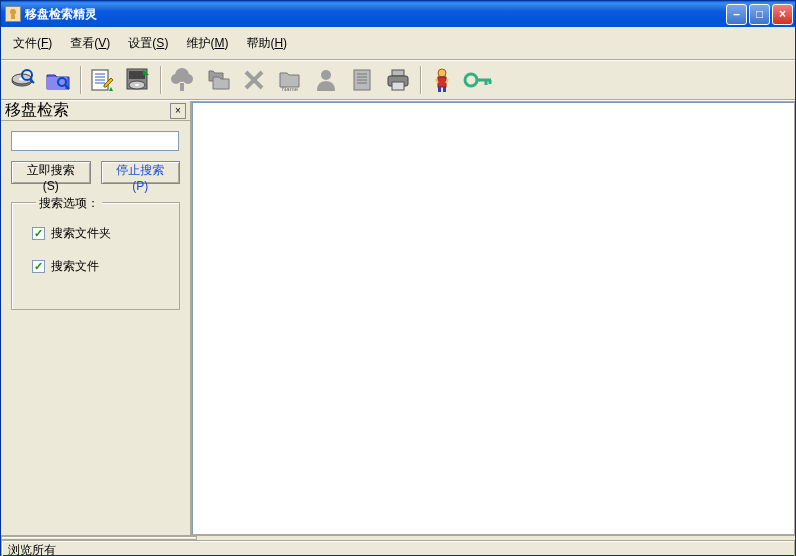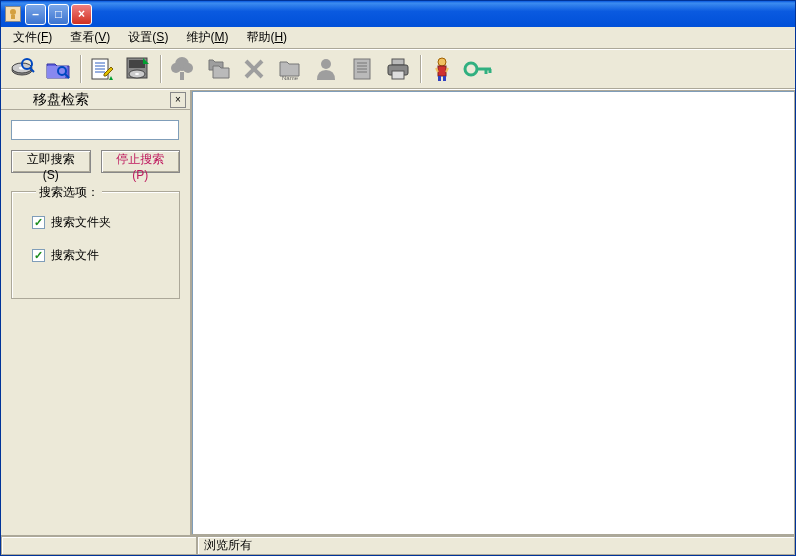--- a/index.html
+++ b/index.html
@@ -6,61 +6,62 @@
 body { font-family: "SimSun", "宋体", Arial, sans-serif; font-size: 12px; background: #fff; overflow: hidden; }
 .window { width: 796px; height: 556px; border: 1px solid #003399; background: #ece9d8; display: flex; flex-direction: column; }
 .titlebar { height: 26px; background: linear-gradient(to bottom, #0a5ae0 0%, #3c8cf0 8%, #0a5ae0 40%, #0050d8 100%); display: flex; align-items: center; padding: 0 2px 0 4px; color: #fff; font-weight: bold; }
 .titlebar .title-icon { width: 16px; height: 16px; margin-right: 4px; display: inline-flex; align-items: center; justify-content: center; font-size: 11px; background: #f5deb3; border: 1px solid #888; color: #654; }
 .titlebar .title-text { flex: 1; font-size: 12px; }
 .win-controls { display: flex; gap: 2px; }
 .win-btn { width: 21px; height: 21px; border: 1px solid #fff; border-radius: 3px; display: flex; align-items: center; justify-content: center; font-family: Arial; font-weight: bold; cursor: pointer; }
 .win-min { background: linear-gradient(to bottom, #7ba7e8, #3c74d0); color: #fff; }
 .win-max { background: linear-gradient(to bottom, #7ba7e8, #3c74d0); color: #fff; }
 .win-close { background: linear-gradient(to bottom, #f08080, #d03020); color: #fff; }
-.menubar { height: 22px; background: #ece9d8; border-bottom: 1px solid #aca899; display: flex; align-items: center; padding: 0 4px; gap: 2px; }
+.menubar { height: 33px; background: #ece9d8; border-bottom: 1px solid #aca899; display: flex; align-items: center; padding: 0 4px; gap: 2px; }
 .menu-item { padding: 2px 8px; cursor: pointer; }
 .menu-key { text-decoration: underline; }
 .toolbar { height: 40px; background: #ece9d8; border-bottom: 1px solid #aca899; border-top: 1px solid #fff; display: flex; align-items: center; padding: 2px 4px; gap: 2px; }
 .tool-btn { width: 34px; height: 34px; display: flex; align-items: center; justify-content: center; cursor: pointer; border: 1px solid transparent; }
 .tool-sep { width: 6px; height: 34px; display: flex; align-items: center; justify-content: center; }
 .tool-sep::before { content: ""; width: 1px; height: 28px; background: #aca899; box-shadow: 1px 0 #fff; }
 .client { flex: 1; display: flex; border-top: 1px solid #fff; }
 .sidebar { width: 190px; background: #ece9d8; border-right: 1px solid #aca899; display: flex; flex-direction: column; }
 .side-tab { height: 20px; display: flex; align-items: center; padding: 0 4px; border-bottom: 1px solid #aca899; background: #ece9d8; }
-.side-tab-label { flex: 1; font-size: 14px; margin-left: 28px; }
+.side-tab-label { flex: 1; font-size: 16px; }
 .side-close { width: 16px; height: 16px; border: 1px solid #888; background: #ece9d8; display: flex; align-items: center; justify-content: center; font-size: 10px; cursor: pointer; font-family: Arial; }
 .side-body { padding: 10px 10px; }
 .field-label { margin-bottom: 4px; }
 .text-input { width: 168px; height: 20px; border: 1px solid #7f9db9; background: #fff; padding: 1px 3px; font-family: inherit; font-size: 12px; }
 .btn-row { margin-top: 10px; display: flex; gap: 10px; }
 .btn { height: 23px; padding: 0 10px; border: 1px solid #888; background: #ece9d8; cursor: pointer; font-family: inherit; font-size: 12px; box-shadow: inset 1px 1px #fff, inset -1px -1px #aca899; }
-.btn[disabled] { color: #be185d; cursor: default; }
+.btn[disabled] { color: #1d4ed8; cursor: default; }
 .group { margin-top: 18px; border: 1px solid #aca899; padding: 14px 10px 18px 10px; position: relative; box-shadow: inset 1px 1px #fff; }
 .group-title { position: absolute; top: -8px; left: 24px; background: #ece9d8; padding: 0 3px; }
 .chk-row { display: flex; align-items: center; gap: 6px; margin: 8px 0 16px 10px; }
 .chk { width: 13px; height: 13px; border: 1px solid #7f9db9; background: #fff; display: inline-flex; align-items: center; justify-content: center; color: #1c8c1c; font-size: 11px; font-weight: bold; cursor: pointer; }
 .main-area { flex: 1; background: #fff; border: 1px solid #aca899; margin: 0; box-shadow: inset 1px 1px #7f9db9; }
-.statusbar { height: 20px; border-top: 1px solid #aca899; background: #ece9d8; display: flex; align-items: stretch; }
+.statusbar { height: 20px; border-top: 1px solid #aca899; background: #ece9d8; display: flex; align-items: stretch; flex-direction: column; }
 .status-cell { border: 1px solid #aca899; box-shadow: inset 1px 1px #fff; padding: 1px 6px; display: flex; align-items: center; }
 .status-cell.first { width: 196px; }
 .status-cell.second { flex: 1; }
 svg { display: block; }
 </style>
 </head>
 <body>
 
 <div class="window">
 
   <div class="titlebar">
     <span class="title-icon">
       <svg width="12" height="12" viewBox="0 0 12 12">
           <circle cx="6" cy="4" r="3" fill="#d4a040"></circle>
           <rect x="4" y="7" width="4" height="4" fill="#d4a040"></rect>
         </svg>
     </span>
+    <span class="title-text">移盘检索精灵</span>
     <div class="win-controls">
       <div class="win-btn win-min">
           <span>–</span>
         </div>
       <div class="win-btn win-max">
           <span>□</span>
         </div>
       <div class="win-btn win-close">
           <span>×</span>
         </div>

